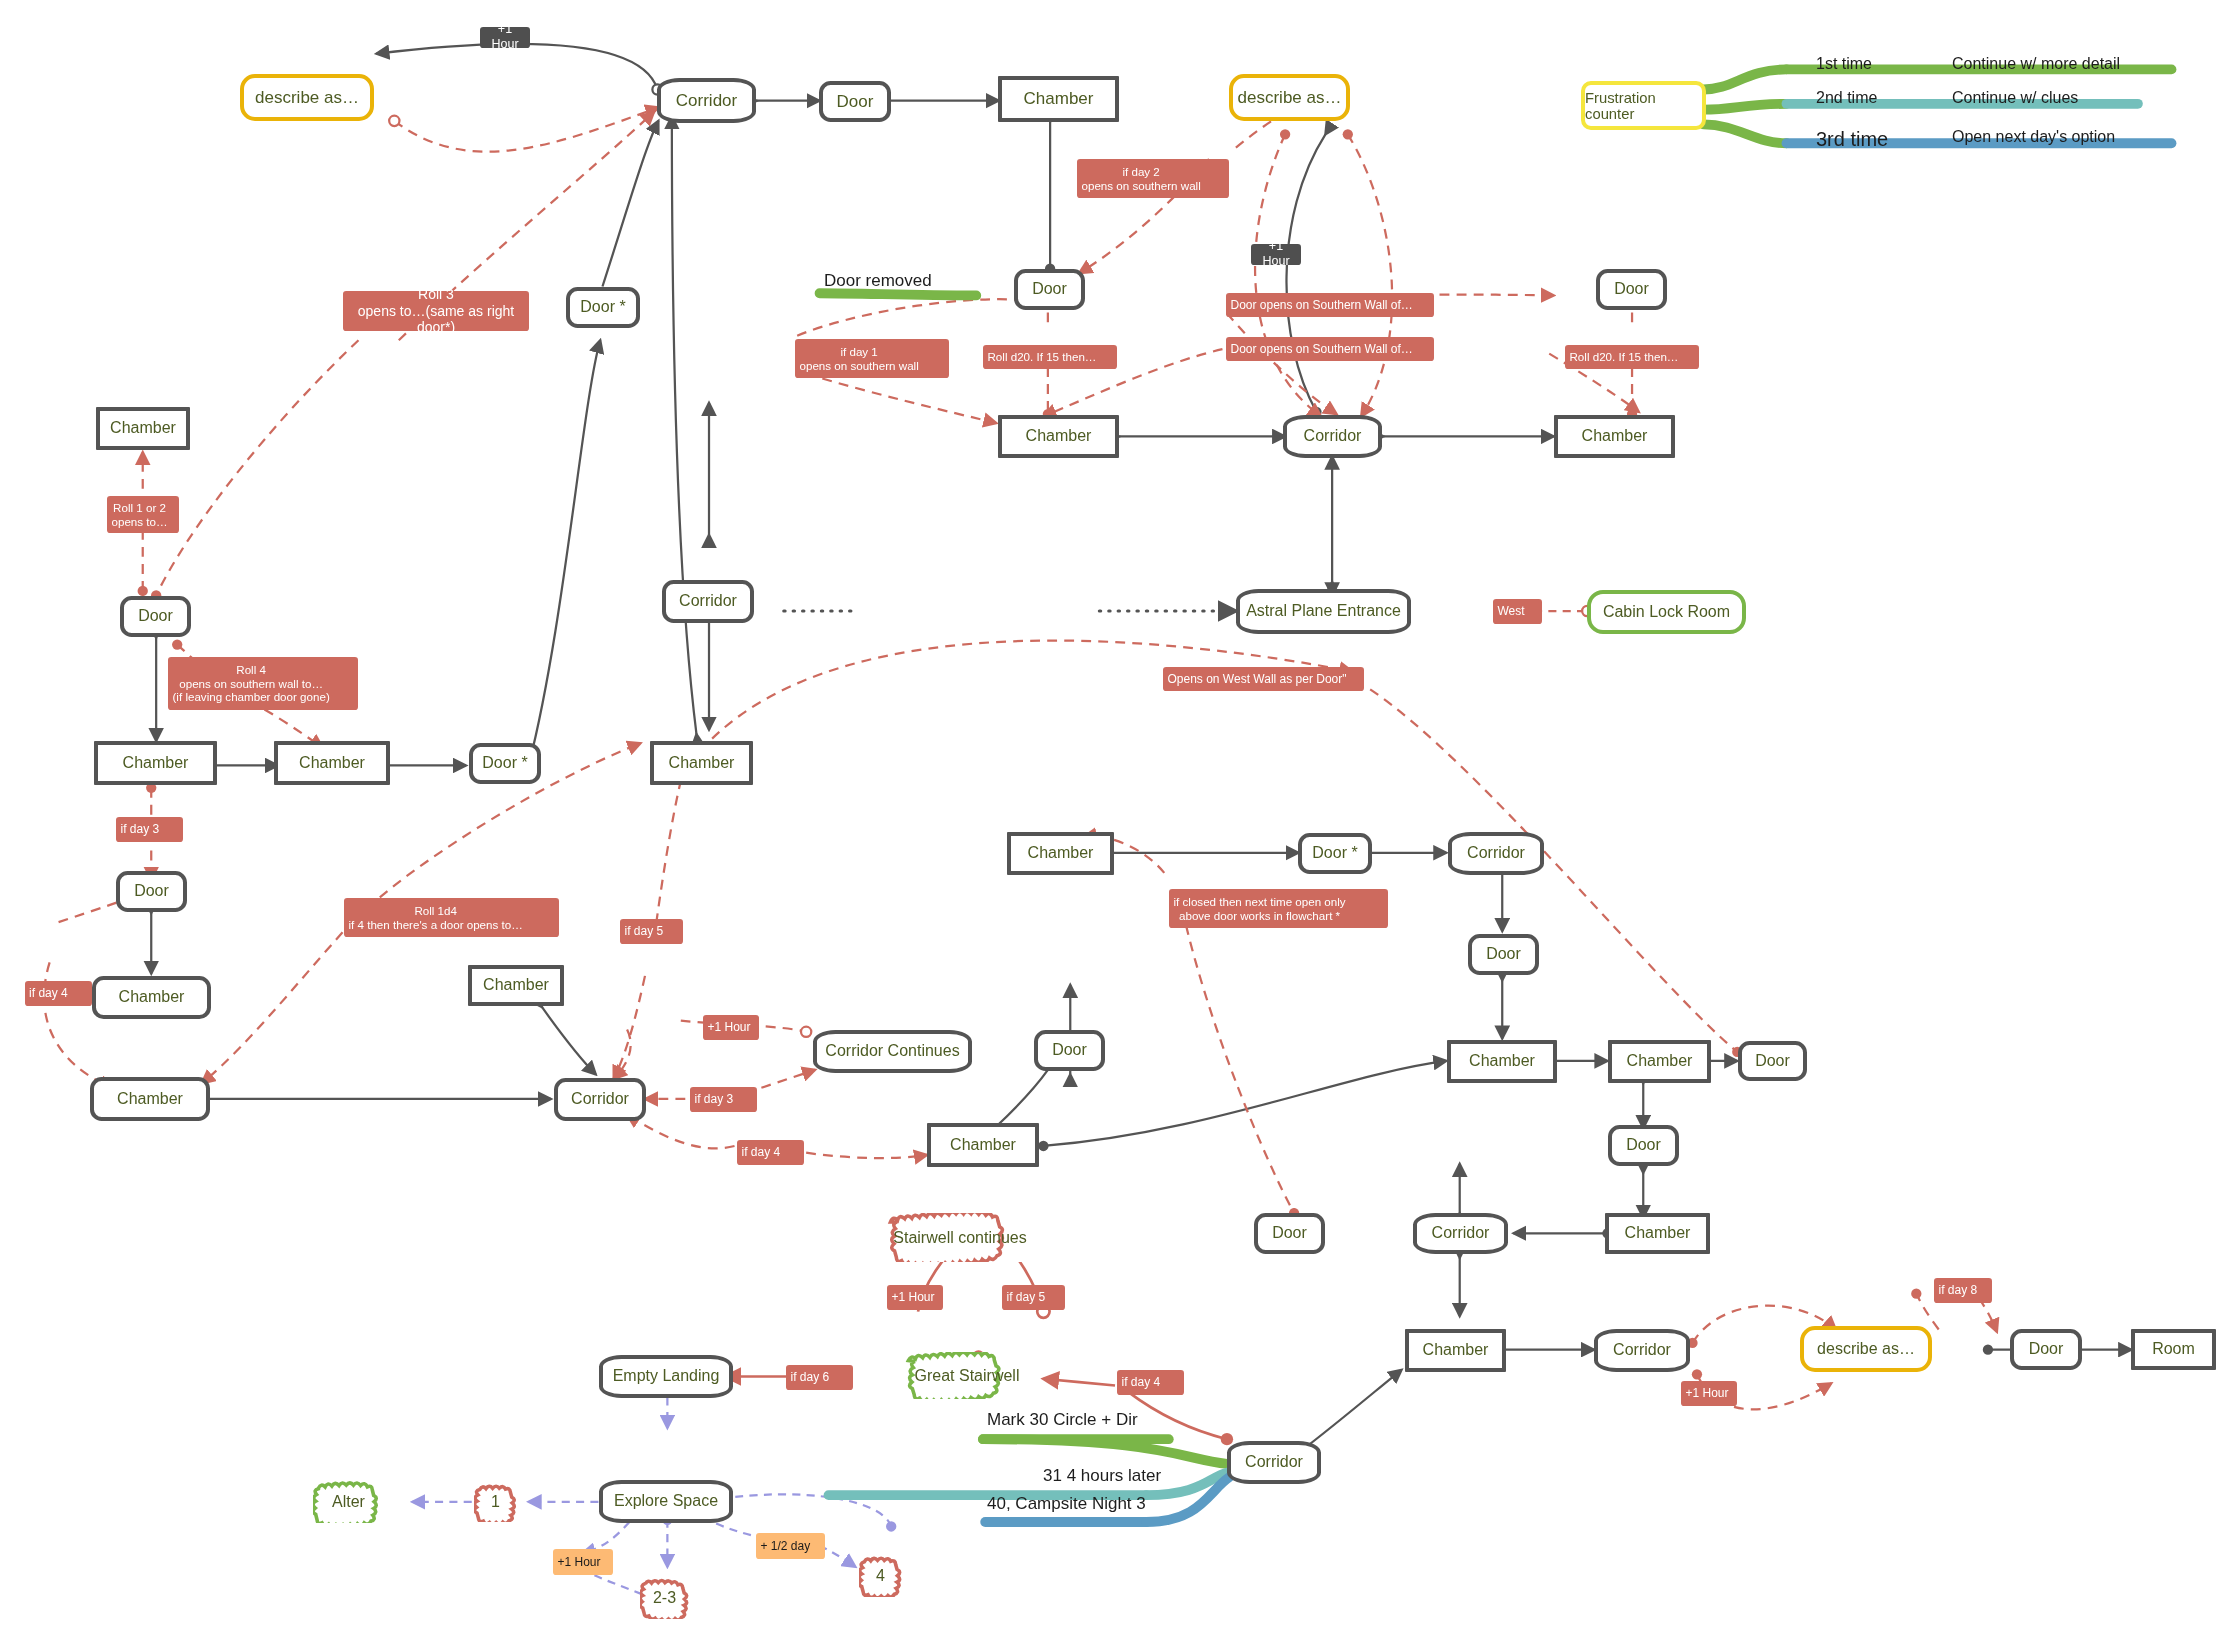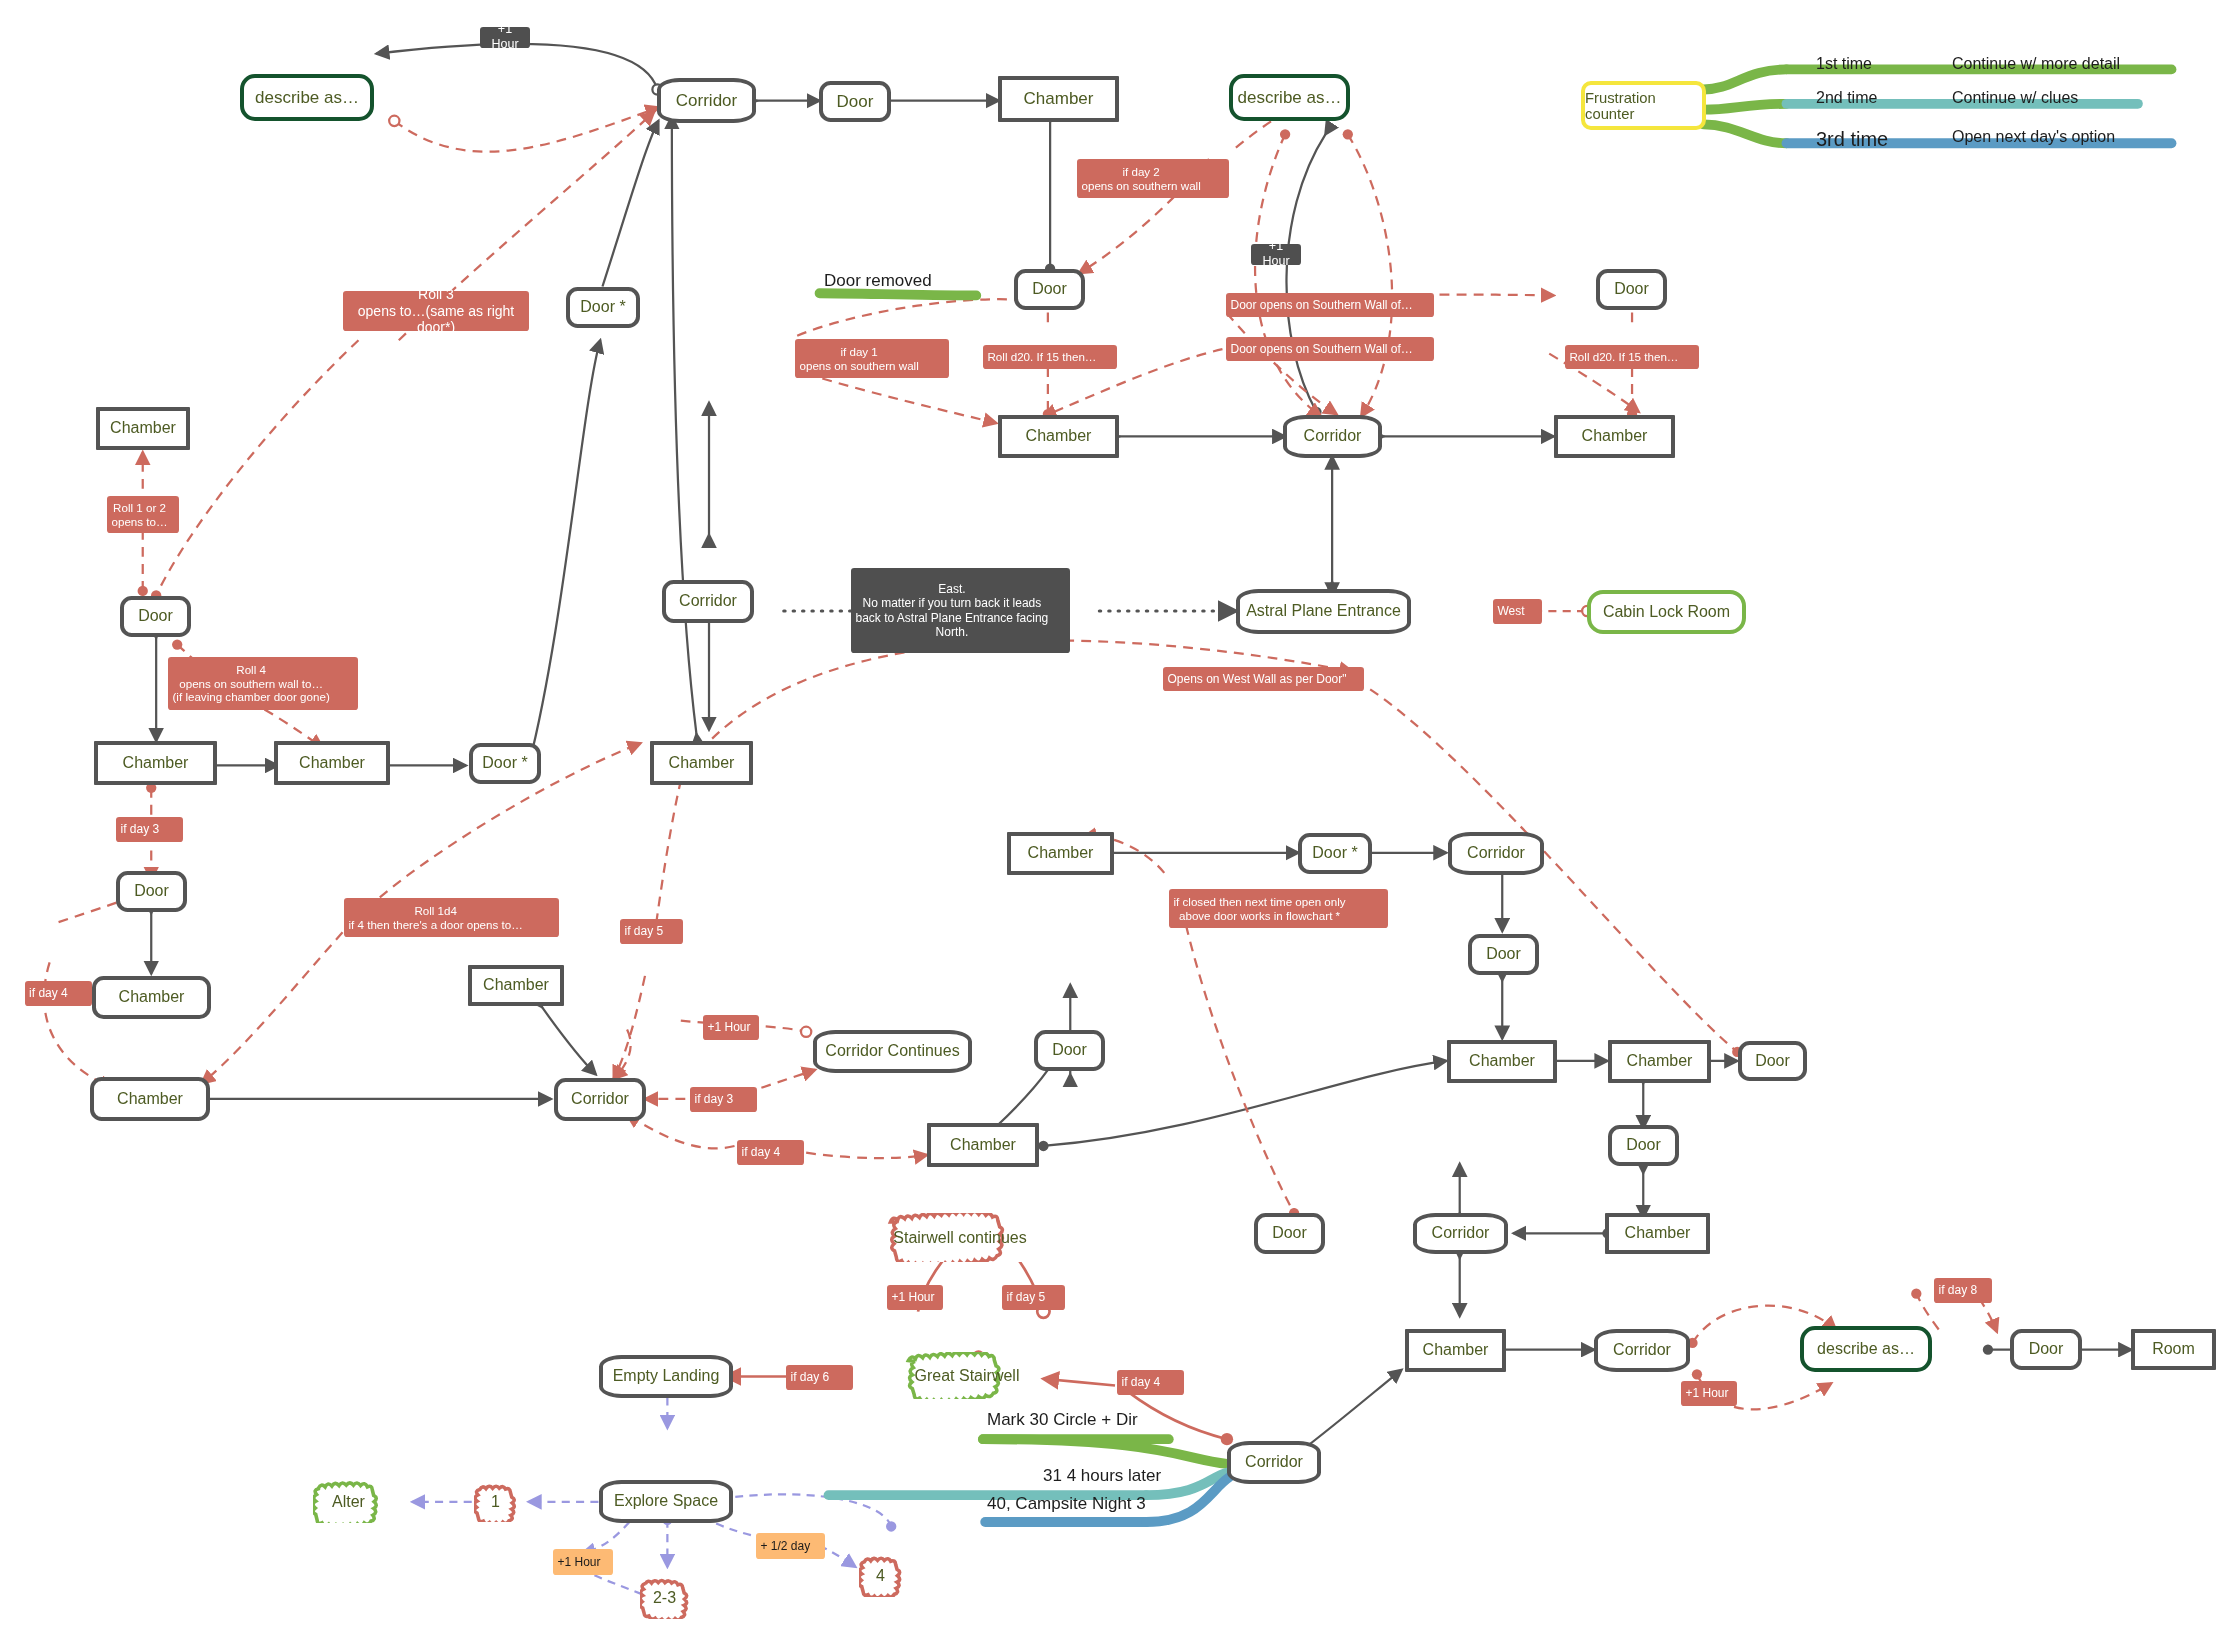--- a/index.html
+++ b/index.html
@@ -9,21 +9,21 @@
 
   .node{position:absolute;box-sizing:border-box;display:flex;align-items:center;justify-content:center;
         text-align:center;color:#4d5b23;background:#fff;line-height:1.15;}
   
   .n-rect{border:4px solid #545454;border-radius:0.9px;}
   
   .n-round{border:4px solid #545454;border-radius:11.6px;}
   
   .n-barrel{border:4px solid #545454;border-radius:22.4px/11.6px;}
   
-  .n-red{border:4px solid #14532d;border-radius:15px;color:#4d5b23;}
+  .n-red{border:4px solid #eab308;border-radius:15px;color:#4d5b23;}
   
   .n-green{border:4px solid #7ab648;border-radius:16px;color:#4d5b23;}
 
   
   .chip{position:absolute;box-sizing:border-box;background:#cd6a5e;color:#fff;border-radius:3.1px;
         display:flex;align-items:center;text-align:center;line-height:1.2;
         padding:1.8px 4.5px;}
   .chip-dark{background:#4f4f4f;color:#fff;}
   .chip-purple{background:#fdba74;color:#1c1c1c;}
 
@@ -551,25 +551,20 @@
     </div>
 
 <div class="chip" style="left:1226px;top:293px;width:208px;height:24px;font-size:12px;">
   <span>Door opens on Southern Wall of…</span>
     </div>
 
 <div class="chip" style="left:1226px;top:337px;width:208px;height:24px;font-size:12px;">
   <span>Door opens on Southern Wall of…</span>
     </div>
 
-<div class="chip chip-dark" style="left:851px;top:568px;width:219px;height:85px;font-size:12px;white-space:pre-line;">
-  <span>East.
-No matter if you turn back it leads
-back to Astral Plane Entrance facing
-North.</span></div>
 
 <div class="chip" style="left:1493px;top:599px;width:49px;height:25px;font-size:12px;">
   <span>West</span>
     </div>
 
 <div class="chip" style="left:1163px;top:667px;width:201px;height:24px;font-size:12px;">
   <span>Opens on West Wall as per Door"</span>
     </div>
 
 <div class="chip" style="left:1169px;top:889px;width:219px;height:39px;font-size:11.6px;white-space:pre-line;">

